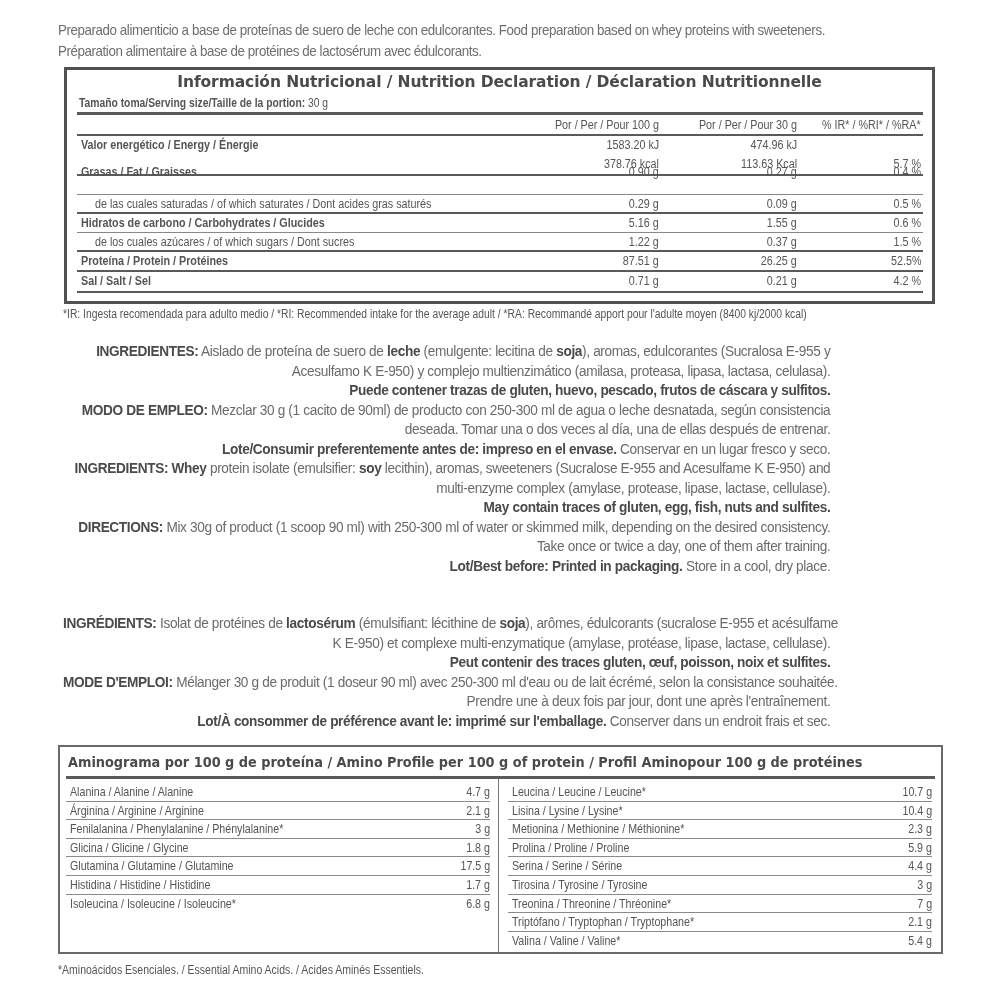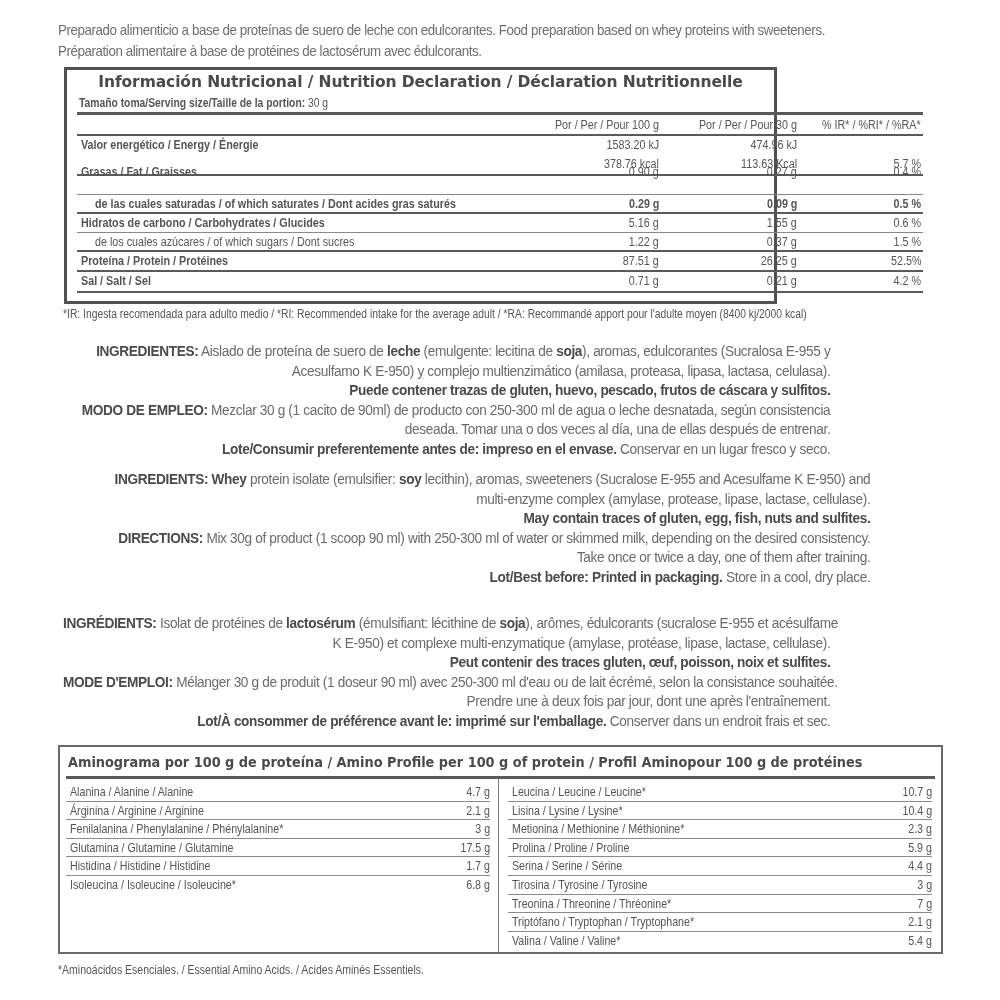--- a/index.html
+++ b/index.html
@@ -1,21 +1,21 @@
 <!DOCTYPE html>
 <html><head>
 <meta charset="utf-8">
 <style>
   * { box-sizing: border-box; margin: 0; padding: 0; }
   html, body { width: 1000px; height: 1000px; background: #ffffff; }
   body { position: relative; font-family: "Liberation Sans", sans-serif; color: #555; overflow: hidden; }
 
   .intro { position: absolute; left: 58px; top: 20px; width: 890px; font-size: 14.5px; line-height: 21px; color: #6e6e6e; letter-spacing: -0.45px; transform: scaleX(0.92); transform-origin: left top; white-space: nowrap; }
 
-  .nutri-box { position: absolute; left: 64px; top: 67px; width: 713px; height: 237px; border: 3px solid #505050; }
+  .nutri-box { position: absolute; left: 64px; top: 67px; width: 871px; height: 237px; border: 3px solid #505050; }
   .nutri-title { position: absolute; left: 0; right: 0; top: 3px; text-align: center; font-family: "DejaVu Sans", sans-serif; font-weight: bold; font-size: 15.5px; color: #4a4a4a; letter-spacing: -0.1px; }
   .serving { position: absolute; left: 12px; top: 26px; font-size: 12px; font-weight: bold; color: #555; transform: scaleX(0.86); transform-origin: left top; white-space: nowrap; }
   .serving .val { font-weight: normal; }
   .serving-rule { position: absolute; left: 10px; top: 42px; width: 846px; height: 3px; background: #5a5a5a; }
 
   .nt { position: absolute; left: 10px; width: 846px; font-size: 12.5px; color: #555; }
   .nt-row { position: absolute; left: 0; width: 846px; height: 18px; line-height: 18px; }
   .nt-row .lbl { position: absolute; left: 4px; white-space: nowrap; transform: scaleX(0.86); transform-origin: left center; }
   .nt-row .lbl.bold { font-weight: bold; }
   .nt-row .lbl.sub { left: 18px; }
@@ -85,21 +85,21 @@
     </div>
     <div class="rule-thick" style="top:59px;"></div>
 
     <div class="nt-row" style="top:48px;">
       <span class="lbl bold">Grasas / Fat / Graisses</span>
       <span class="c1">0.90 g</span>
       <span class="c2">0.27 g</span>
       <span class="c3">0.4 %</span>
     </div>
     <div class="rule-thin" style="top:79px;"></div>
-    <div class="nt-row" style="top:80px;font-weight:bold;">
+    <div class="nt-row" style="top:80px;">
       <span class="lbl sub">de las cuales saturadas / of which saturates / Dont acides gras saturés</span>
       <span class="c1">0.29 g</span>
       <span class="c2">0.09 g</span>
       <span class="c3">0.5 %</span>
     </div>
     <div class="rule-thick" style="top:97px;"></div>
 
     <div class="nt-row" style="top:99px;">
       <span class="lbl bold">Hidratos de carbono / Carbohydrates / Glucides</span>
       <span class="c1">5.16 g</span>
@@ -143,21 +143,21 @@
   <div class="line"><b>Puede contener trazas de gluten, huevo, pescado, frutos de cáscara y sulfitos.</b></div>
   <div class="line">
     <b>MODO DE EMPLEO:</b><span> Mezclar 30 g (1 cacito de 90ml) de producto con 250-300 ml de agua o leche desnatada, según consistencia</span>
   </div>
   <div class="line">deseada. Tomar una o dos veces al día, una de ellas después de entrenar.</div>
   <div class="line">
     <b>Lote/Consumir preferentemente antes de: impreso en el envase.</b><span> Conservar en un lugar fresco y seco.</span>
   </div>
 </div>
 
-<div class="lang-block" style="top:469px;margin-left:40px;">
+<div class="lang-block" style="top:458px;">
   <div class="line">
     <b>INGREDIENTS:</b><b> Whey</b><span> protein isolate (emulsifier: </span><b>soy</b><span> lecithin), aromas, sweeteners (Sucralose E-955 and Acesulfame K E-950) and</span>
   </div>
   <div class="line">multi-enzyme complex (amylase, protease, lipase, lactase, cellulase).</div>
   <div class="line"><b>May contain traces of gluten, egg, fish, nuts and sulfites.</b></div>
   <div class="line">
     <b>DIRECTIONS:</b><span> Mix 30g of product (1 scoop 90 ml) with 250-300 ml of water or skimmed milk, depending on the desired consistency.</span>
   </div>
   <div class="line">Take once or twice a day, one of them after training.</div>
   <div class="line">
@@ -191,20 +191,24 @@
       </div>
       <div class="am-row">
         <span class="name">Árginina / Arginine / Arginine</span>
         <span class="val">2.1 g</span>
       </div>
       <div class="am-row">
         <span class="name">Fenilalanina / Phenylalanine / Phénylalanine*</span>
         <span class="val">3 g</span>
       </div>
       <div class="am-row">
+        <span class="name">Glicina / Glicine / Glycine</span>
+        <span class="val">1.8 g</span>
+      </div>
+      <div class="am-row">
         <span class="name">Glutamina / Glutamine / Glutamine</span>
         <span class="val">17.5 g</span>
       </div>
       <div class="am-row">
         <span class="name">Histidina / Histidine / Histidine</span>
         <span class="val">1.7 g</span>
       </div>
       <div class="am-row">
         <span class="name">Isoleucina / Isoleucine / Isoleucine*</span>
         <span class="val">6.8 g</span>

